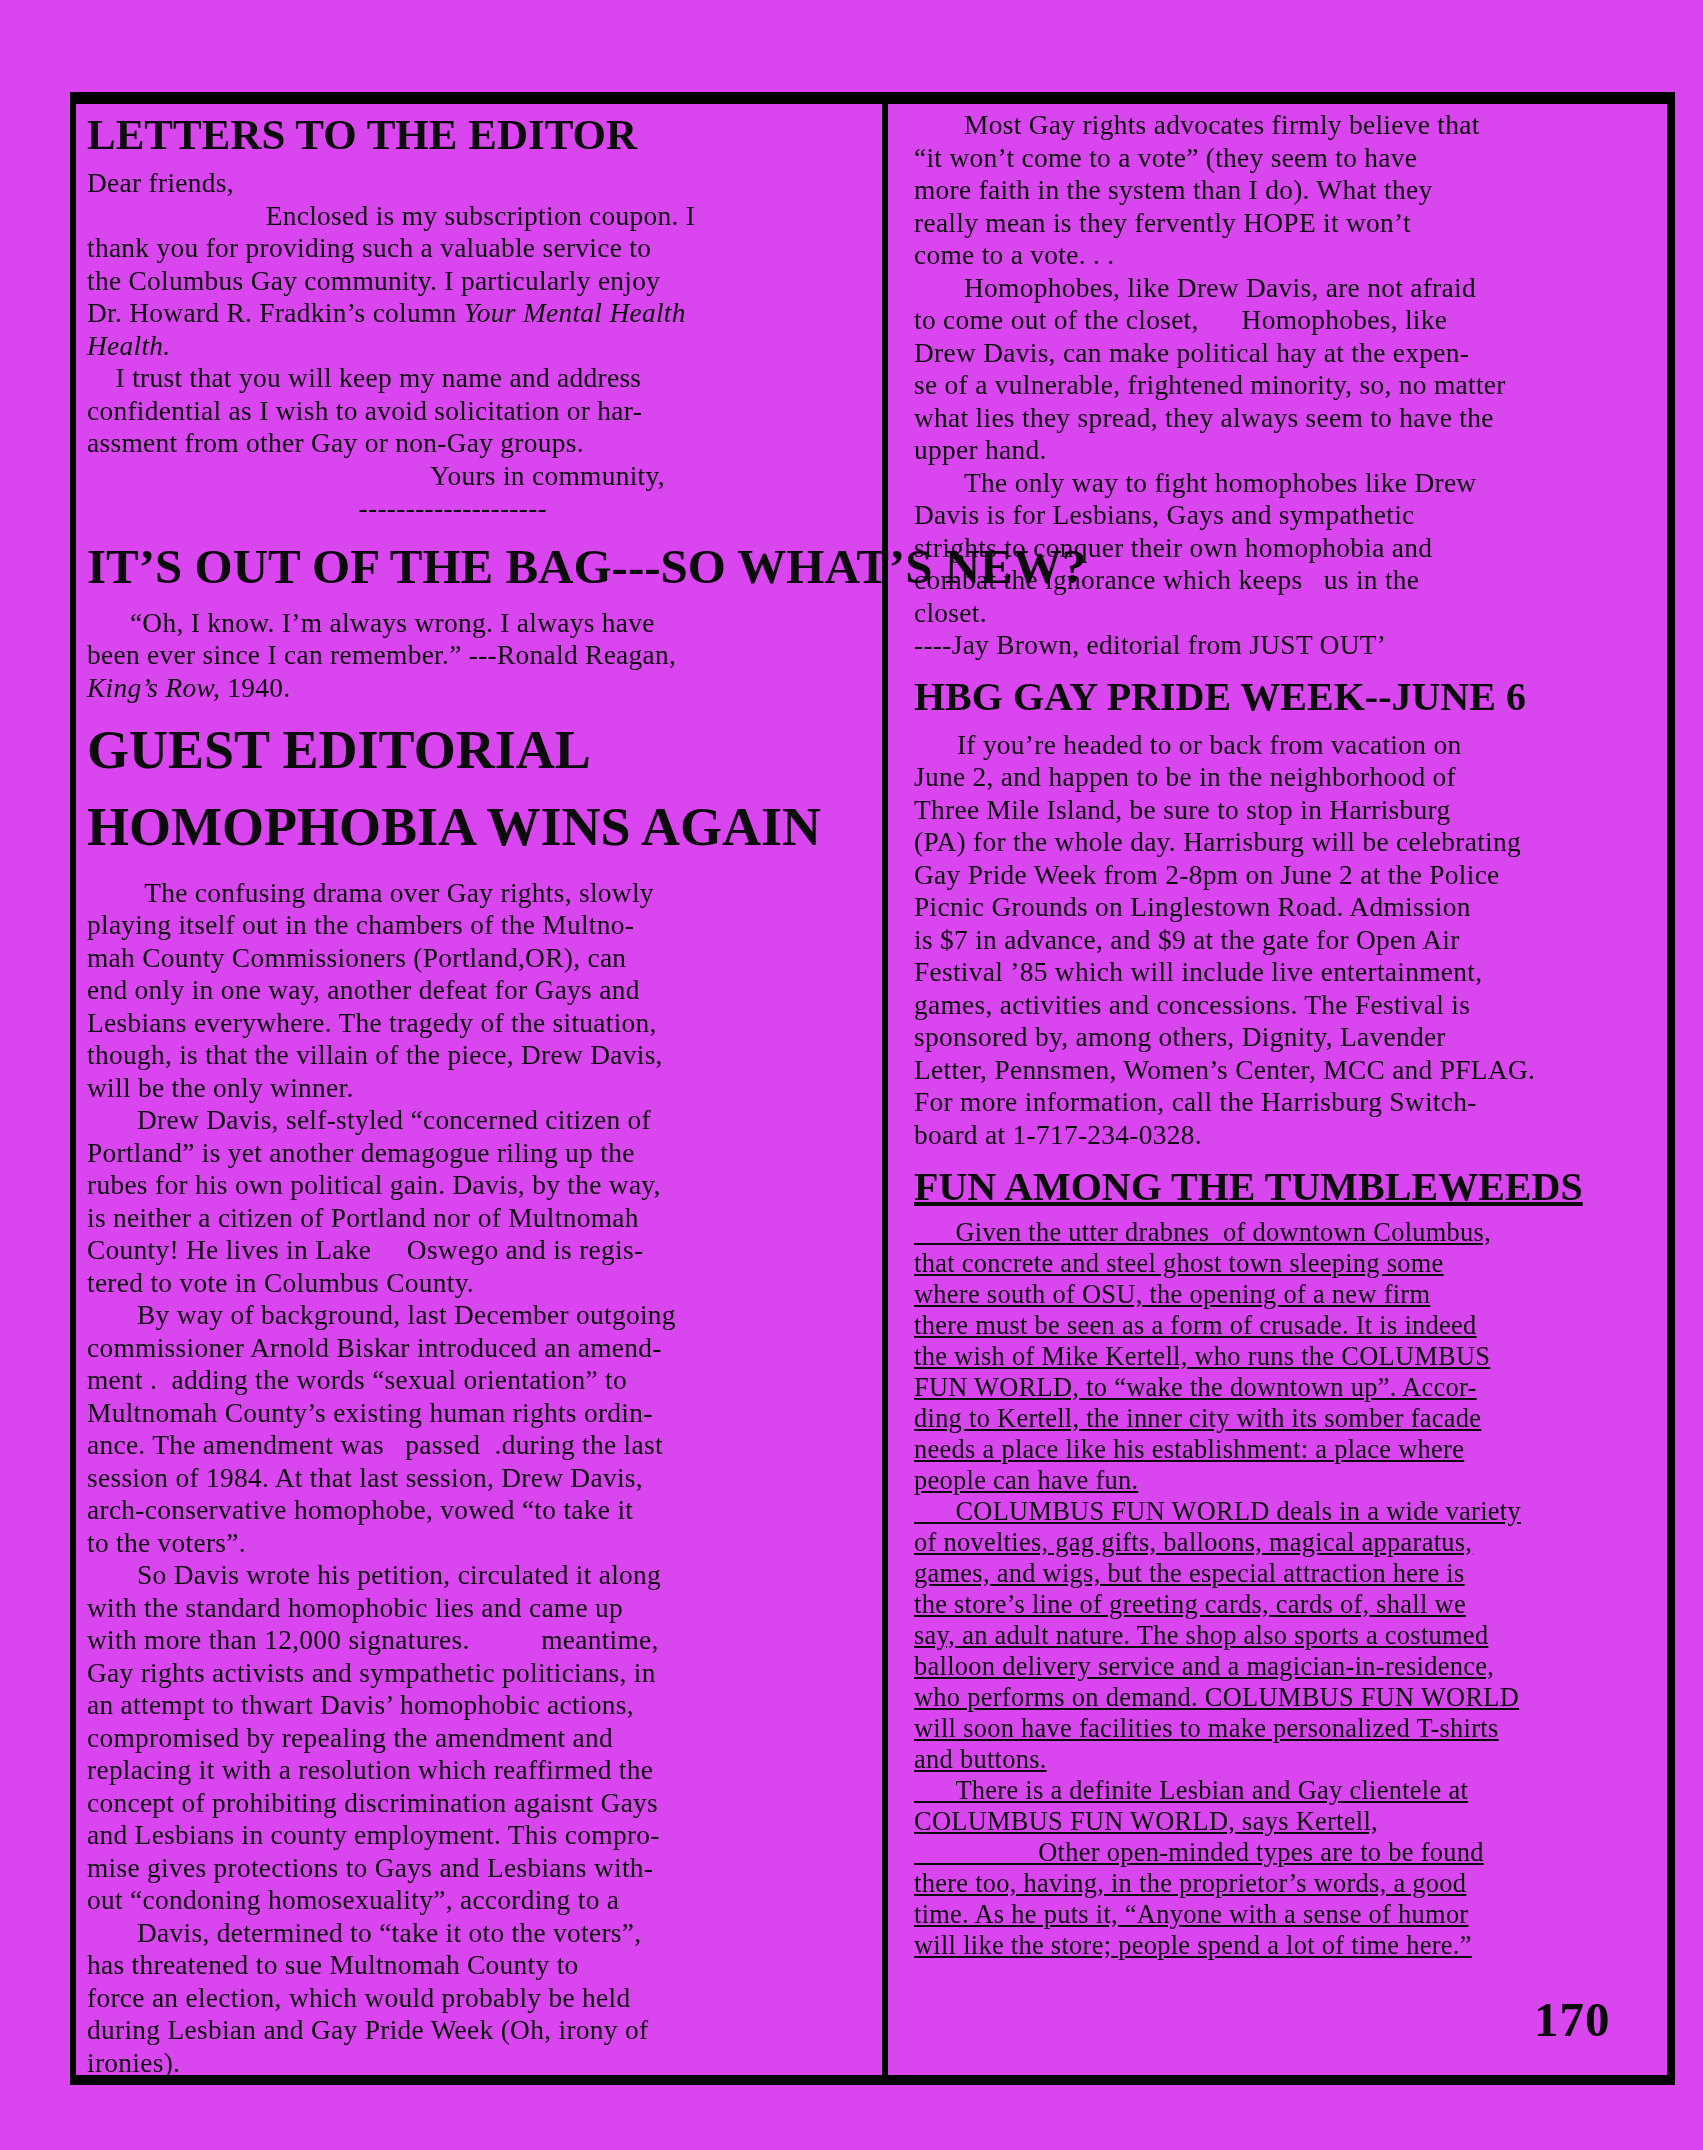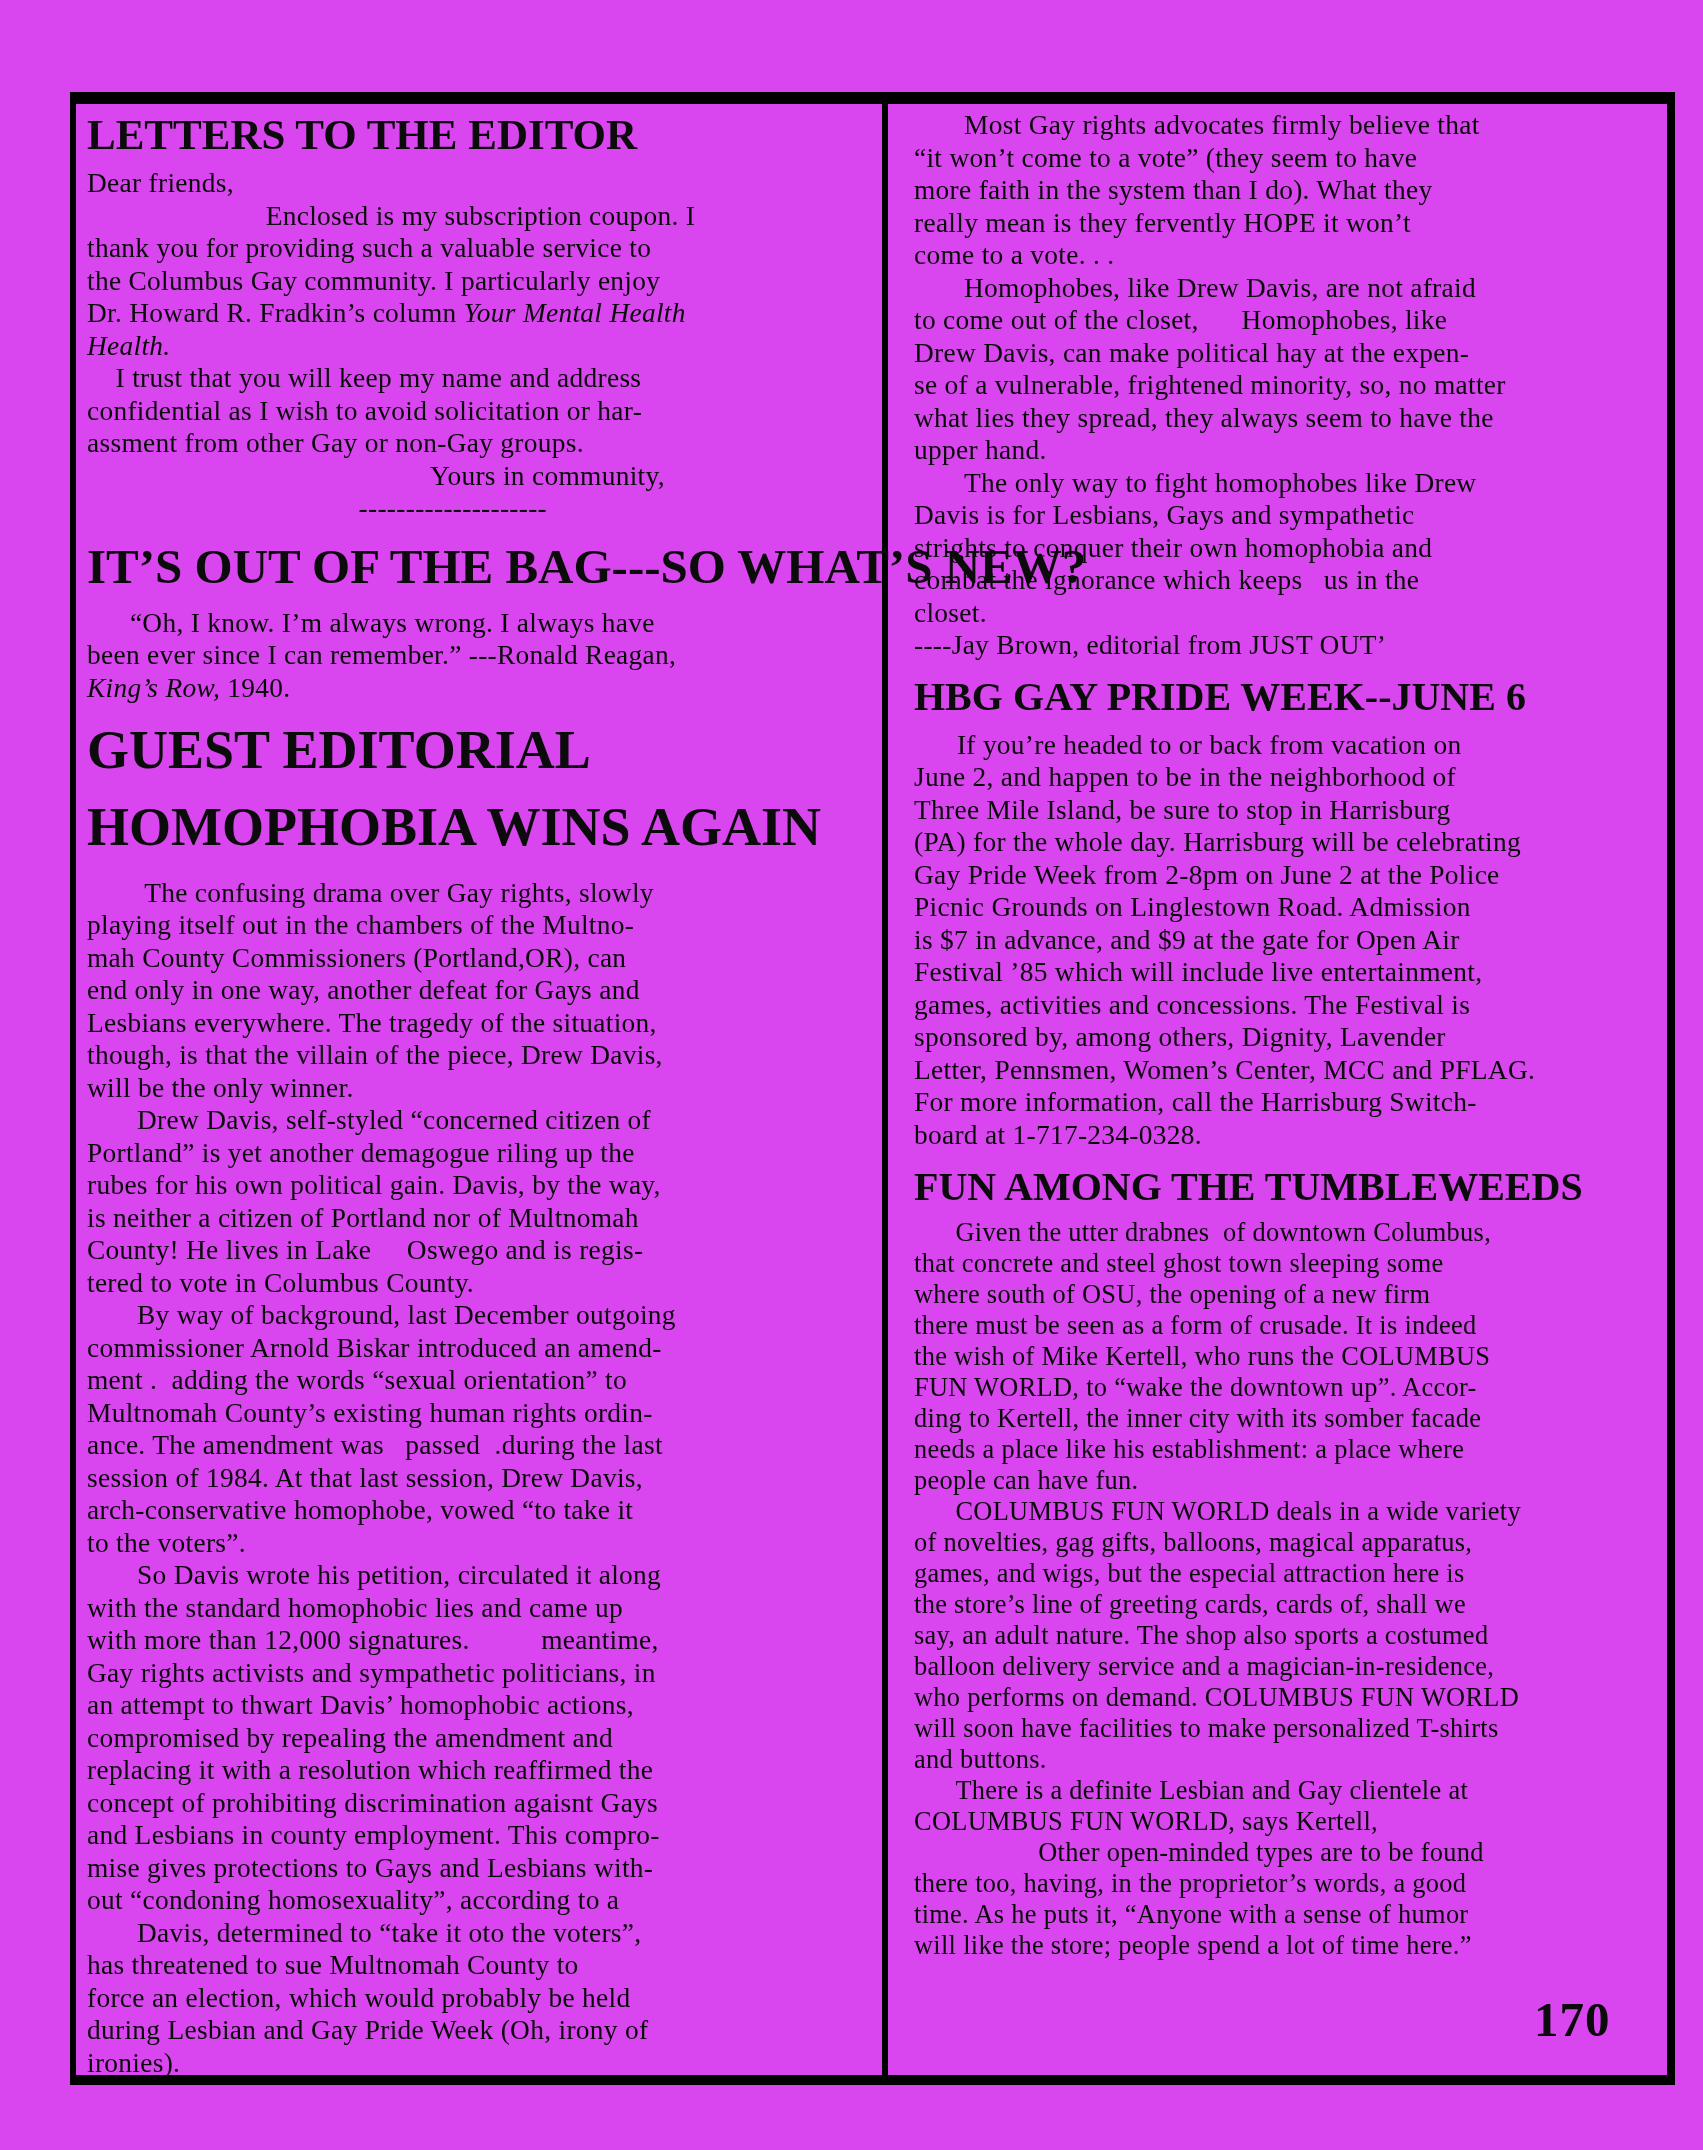--- a/index.html
+++ b/index.html
@@ -49,21 +49,21 @@
   .heading {
     font-weight: bold;
     letter-spacing: 0px;
     white-space: nowrap;
   }
   .h-letters { font-size: 43px; line-height: 1.05; margin: 3px 0 10.2px 0; }
   .h-bag     { font-size: 49px; line-height: 1.05; margin: 16.2px 0 14.2px 0; }
   .h-guest   { font-size: 54px; line-height: 1.42; margin: 8.1px 0 11.2px 0; }
   .h-pride   { font-size: 40px; line-height: 1.05; margin: 14.2px 0 11.2px 0; }
   .h-tumble  { font-size: 40px; line-height: 1.05; margin: 14.2px 0 9.1px 0; }
-  .sec-tumbleweeds { font-size: 26.4px; line-height: 31px; }
+  .sec-tumbleweeds { font-size: 26.4px; line-height: 31px; text-decoration: underline; }
   .page-number {
     position: absolute;
     left: 1534px;
     top: 1991px;
     font-size: 49px;
     font-weight: bold;
     letter-spacing: 1px;
   }
   em { font-style: italic; }
 </style>

